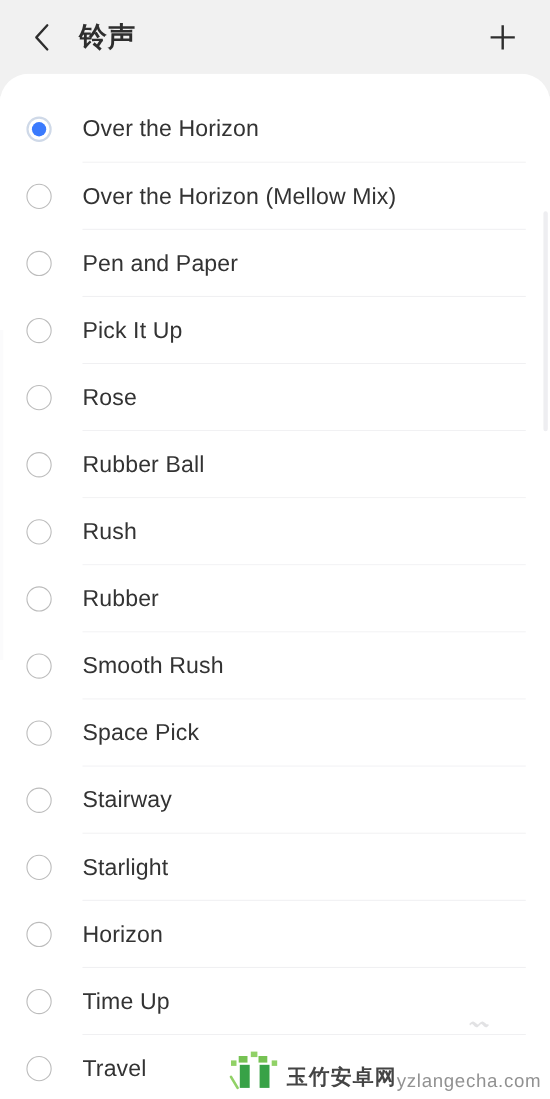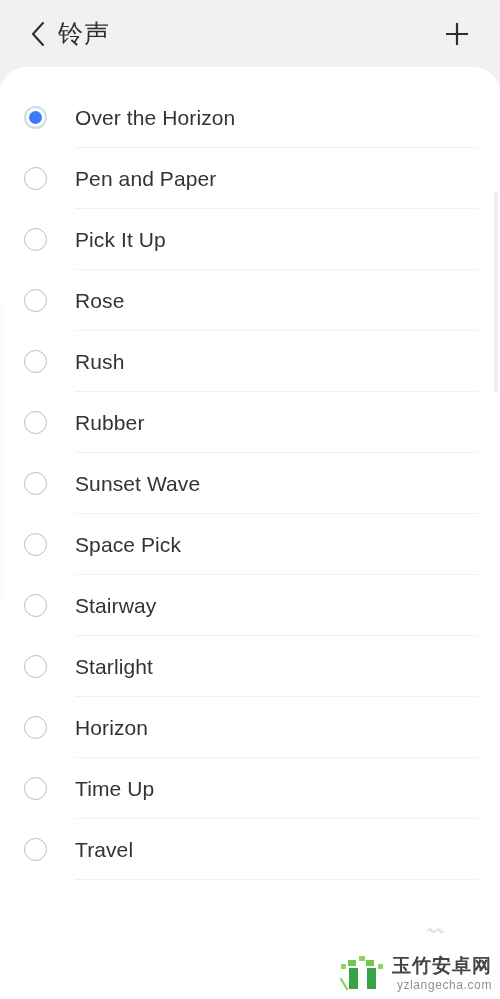--- a/index.html
+++ b/index.html
@@ -35,21 +35,22 @@
     justify-content: center;
     flex: 0 0 auto;
     cursor: pointer;
   }
   .back-btn svg { display: block; }
 
   .header-title {
     font-size: 25px;
     color: #2e2e2e;
     letter-spacing: 1px;
-    font-weight: 400;
+    margin-left: 14px;
+    font-weight: 700;
     white-space: nowrap;
   }
 
   .header-spacer { flex: 1 1 auto; }
 
   .add-btn {
     width: 42px;
     height: 42px;
     display: flex;
     align-items: center;
@@ -165,35 +166,35 @@
 
   .wm-mark {
     position: relative;
     width: 46px;
     height: 44px;
     flex: 0 0 auto;
   }
 
   .wm-text {
     display: flex;
-    flex-direction: column;
-    align-items: flex-end;
+    flex-direction: row;
+    align-items: flex-start;
     line-height: 1;
     padding-bottom: 2px;
   }
 
   .wm-cn {
     font-size: 19px;
     font-weight: bold;
     color: #3b3b3b;
     letter-spacing: 1px;
   }
 
   .wm-url {
-    font-size: 12px;
+    font-size: 17px;
     color: #8c8c8c;
     letter-spacing: 0.6px;
     margin-top: 4px;
   }
 
   .wm-wave {
     position: absolute;
     right: 56px;
     bottom: 58px;
     color: #e2e2e4;
@@ -231,41 +232,49 @@
 <div class="list-card">
   <div class="list-inner" id="list-inner">
       <div class="row">
         <div class="radio selected">
           <div class="dot"></div>
         </div>
         <div class="row-label">Over the Horizon</div>
       </div>
       <div class="row">
         <div class="radio"></div>
+        <div class="row-label">Over the Horizon (Mellow Mix)</div>
+      </div>
+      <div class="row">
+        <div class="radio"></div>
         <div class="row-label">Pen and Paper</div>
       </div>
       <div class="row">
         <div class="radio"></div>
         <div class="row-label">Pick It Up</div>
       </div>
       <div class="row">
         <div class="radio"></div>
         <div class="row-label">Rose</div>
       </div>
       <div class="row">
         <div class="radio"></div>
+        <div class="row-label">Rubber Ball</div>
+      </div>
+      <div class="row">
+        <div class="radio"></div>
         <div class="row-label">Rush</div>
       </div>
       <div class="row">
         <div class="radio"></div>
         <div class="row-label">Rubber</div>
       </div>
       <div class="row">
         <div class="radio"></div>
-        <div class="row-label">Sunset Wave</div>
+        <div class="row-label">Smooth Rush</div>
       </div>
       <div class="row">
         <div class="radio"></div>
         <div class="row-label">Space Pick</div>
       </div>
       <div class="row">
         <div class="radio"></div>
         <div class="row-label">Stairway</div>
       </div>
       <div class="row">

